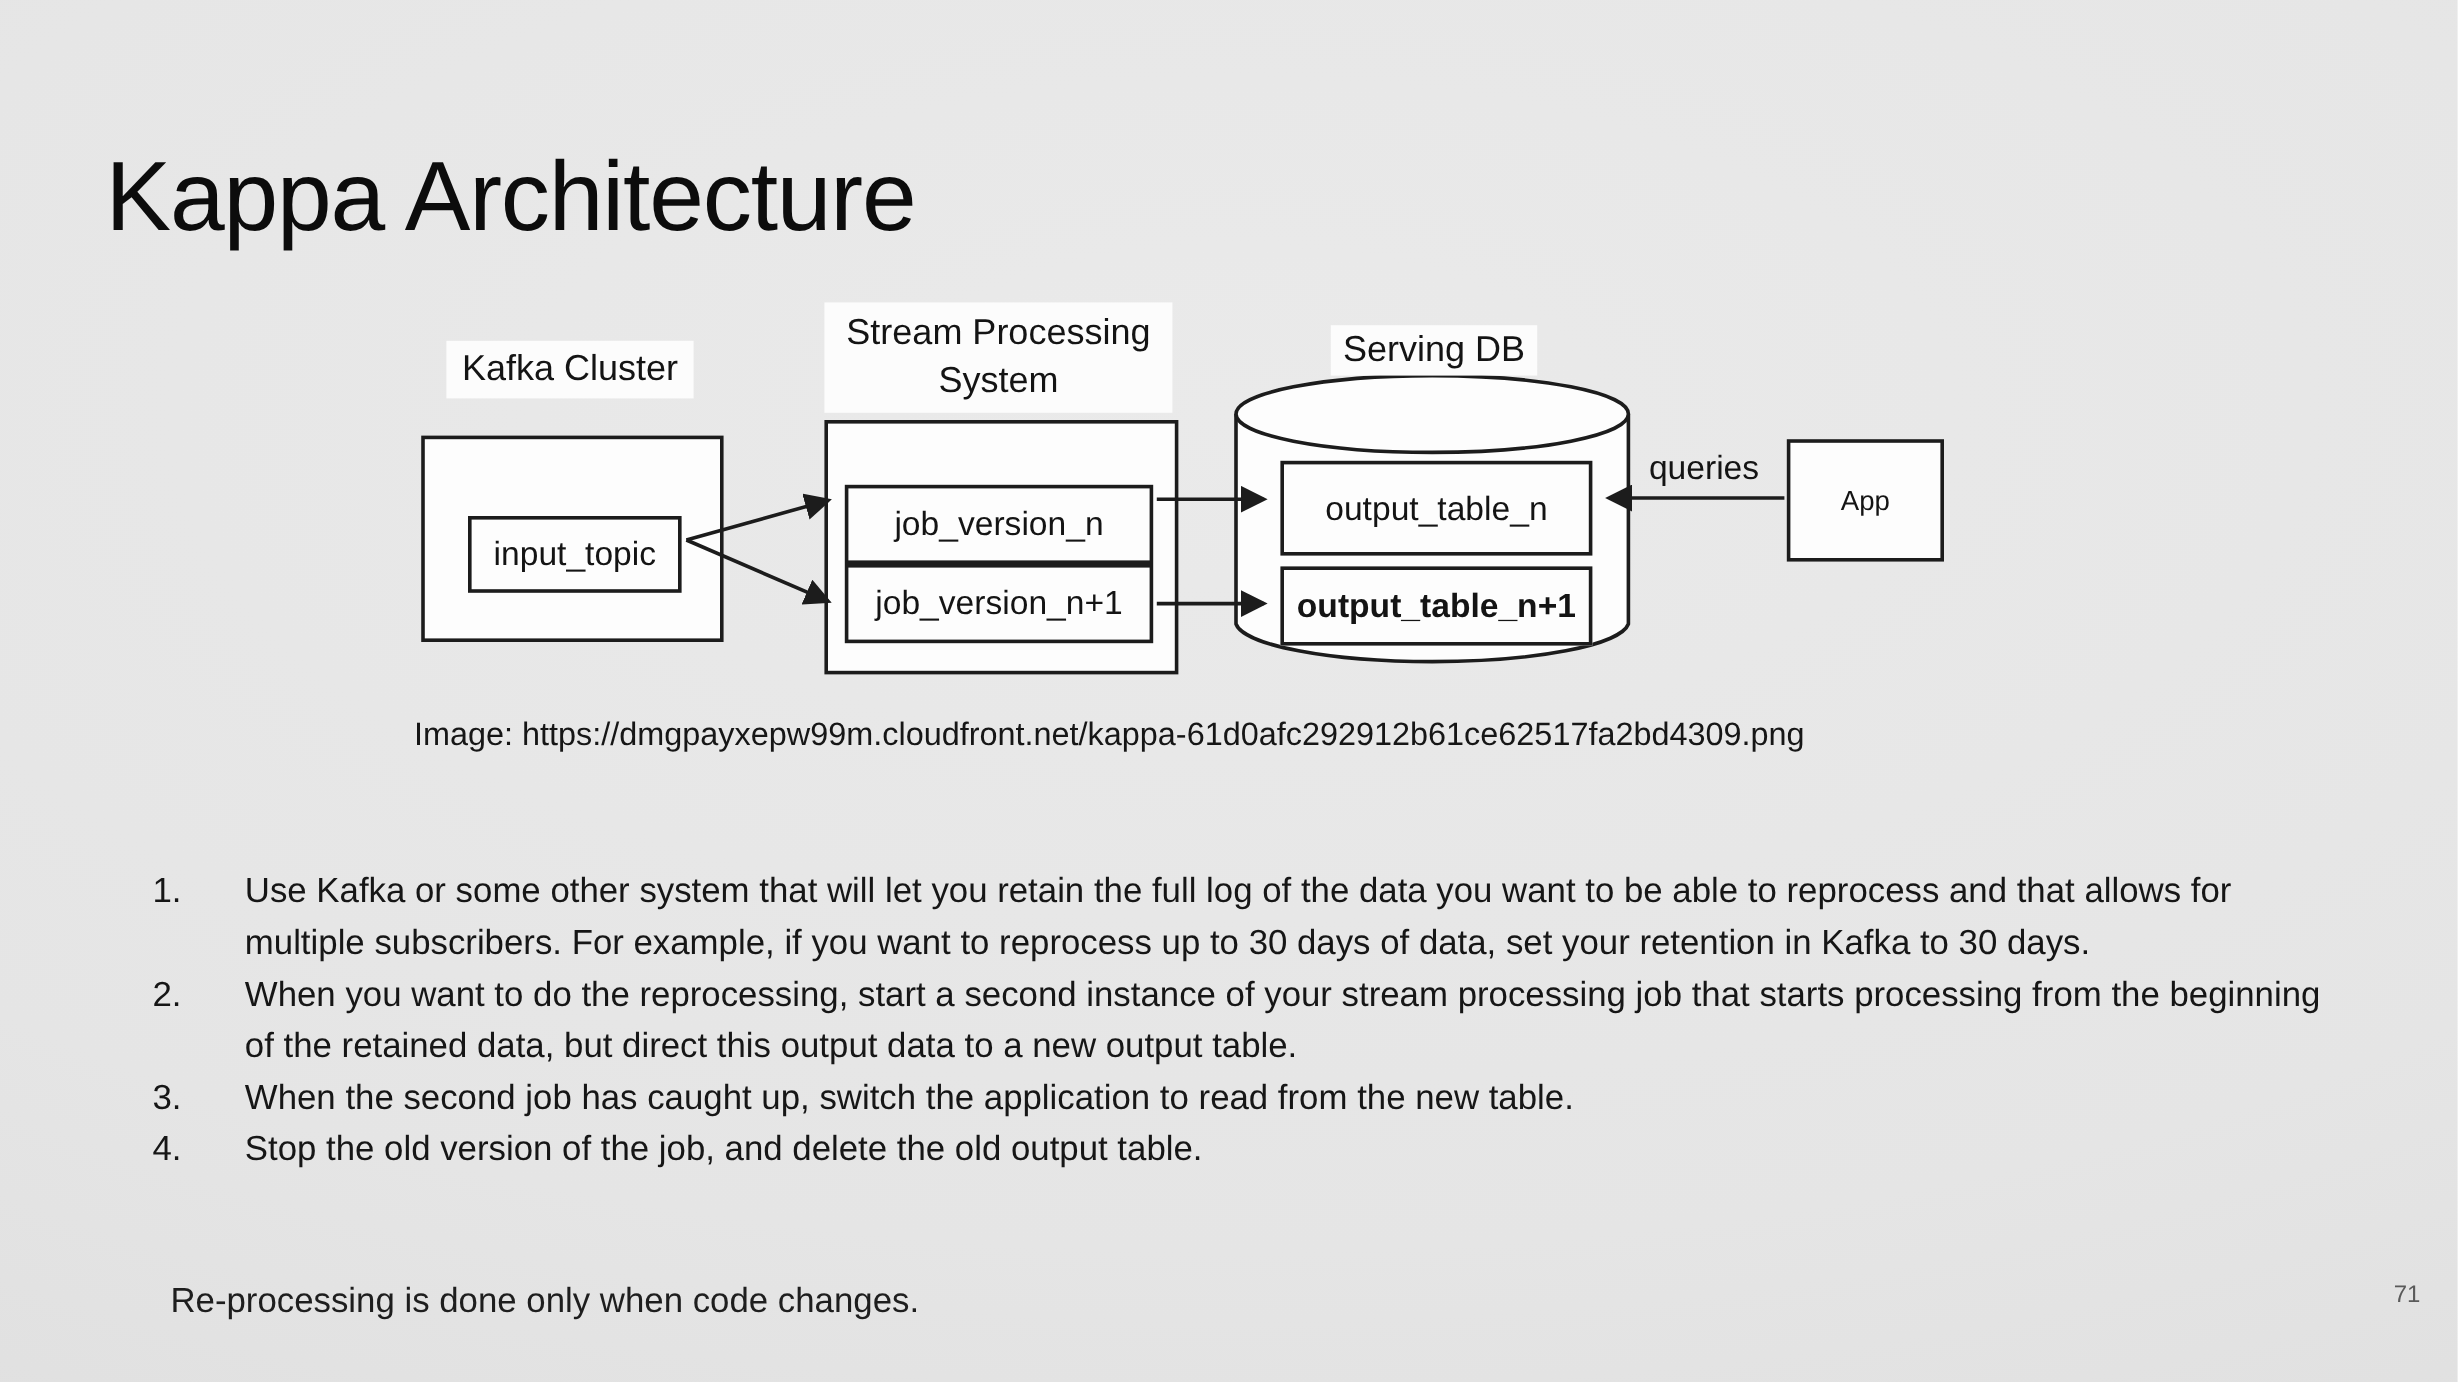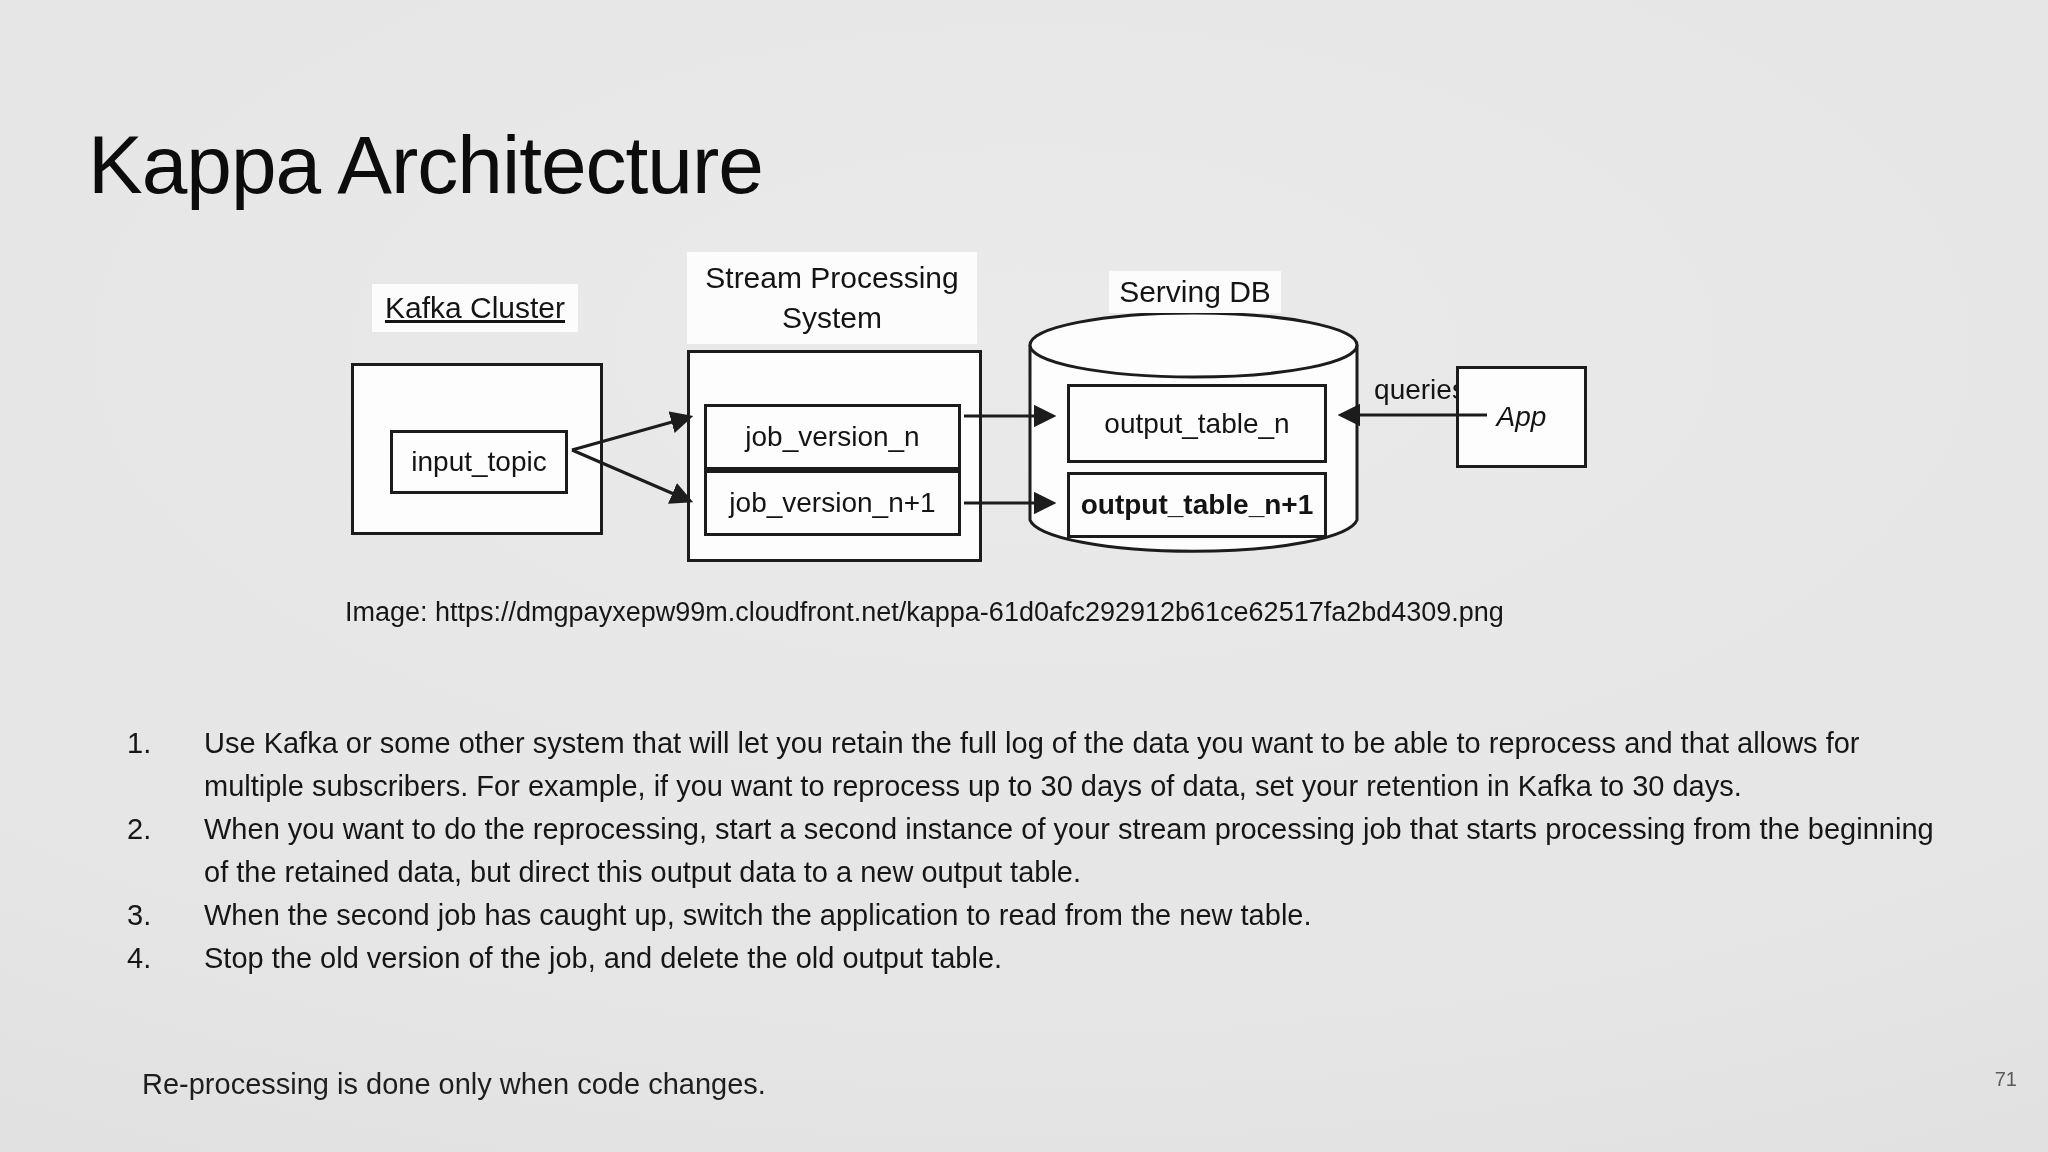--- a/index.html
+++ b/index.html
@@ -16,41 +16,41 @@
     position:absolute;left:88px;top:122px;
     font-size:82px;line-height:1.05;letter-spacing:-1px;
     color:#0c0c0c;white-space:nowrap;
   }
   
   .dlabel{
     position:absolute;background:#fcfcfc;color:#141414;
     display:flex;align-items:center;justify-content:center;
     text-align:center;font-size:30px;line-height:40px;
   }
-  .lbl-kafka{left:372px;top:284px;width:206px;height:48px;text-decoration:underline;}
+  .lbl-kafka{left:372px;top:284px;width:206px;height:48px;}
   .lbl-stream{left:687px;top:252px;width:290px;height:92px;}
   .lbl-serving{left:1109px;top:271px;width:172px;height:42px;}
   .lbl-queries{
     position:absolute;left:1368px;top:374px;width:104px;
     font-size:28px;color:#141414;text-align:center;background:transparent;
   }
   .dbox{
     position:absolute;background:#fdfdfd;border:3px solid #1c1c1c;
     display:flex;align-items:center;justify-content:center;
     font-size:28px;color:#141414;box-sizing:border-box;z-index:2;
   }
   .dbox.container-box{background:#fdfdfd;z-index:1;}
   .box-kafka{left:351px;top:363px;width:252px;height:172px;}
   .box-input{left:390px;top:417px;width:178px;height:64px;margin-top:13px;}
   .box-stream{left:687px;top:350px;width:295px;height:212px;}
   .box-jobn{left:704px;top:404px;width:257px;height:66px;}
   .box-jobn1{left:704px;top:470px;width:257px;height:66px;}
   .box-outn{left:1067px;top:384px;width:260px;height:79px;}
   .box-outn1{left:1067px;top:472px;width:260px;height:66px;font-weight:bold;}
-  .box-app{left:1456px;top:366px;width:131px;height:102px;font-size:28px;font-style:italic;}
+  .box-app{left:1489px;top:366px;width:131px;height:102px;font-size:23px;}
   .svg-layer{position:absolute;left:0;top:0;pointer-events:none;}
   .svg-cyl{z-index:0;}
   .svg-arrows{z-index:3;}
   
   .caption{
     position:absolute;left:345px;top:597px;
     font-size:27px;color:#161616;white-space:nowrap;
   }
   
   .steps{position:absolute;left:127px;top:722px;width:1828px;}

